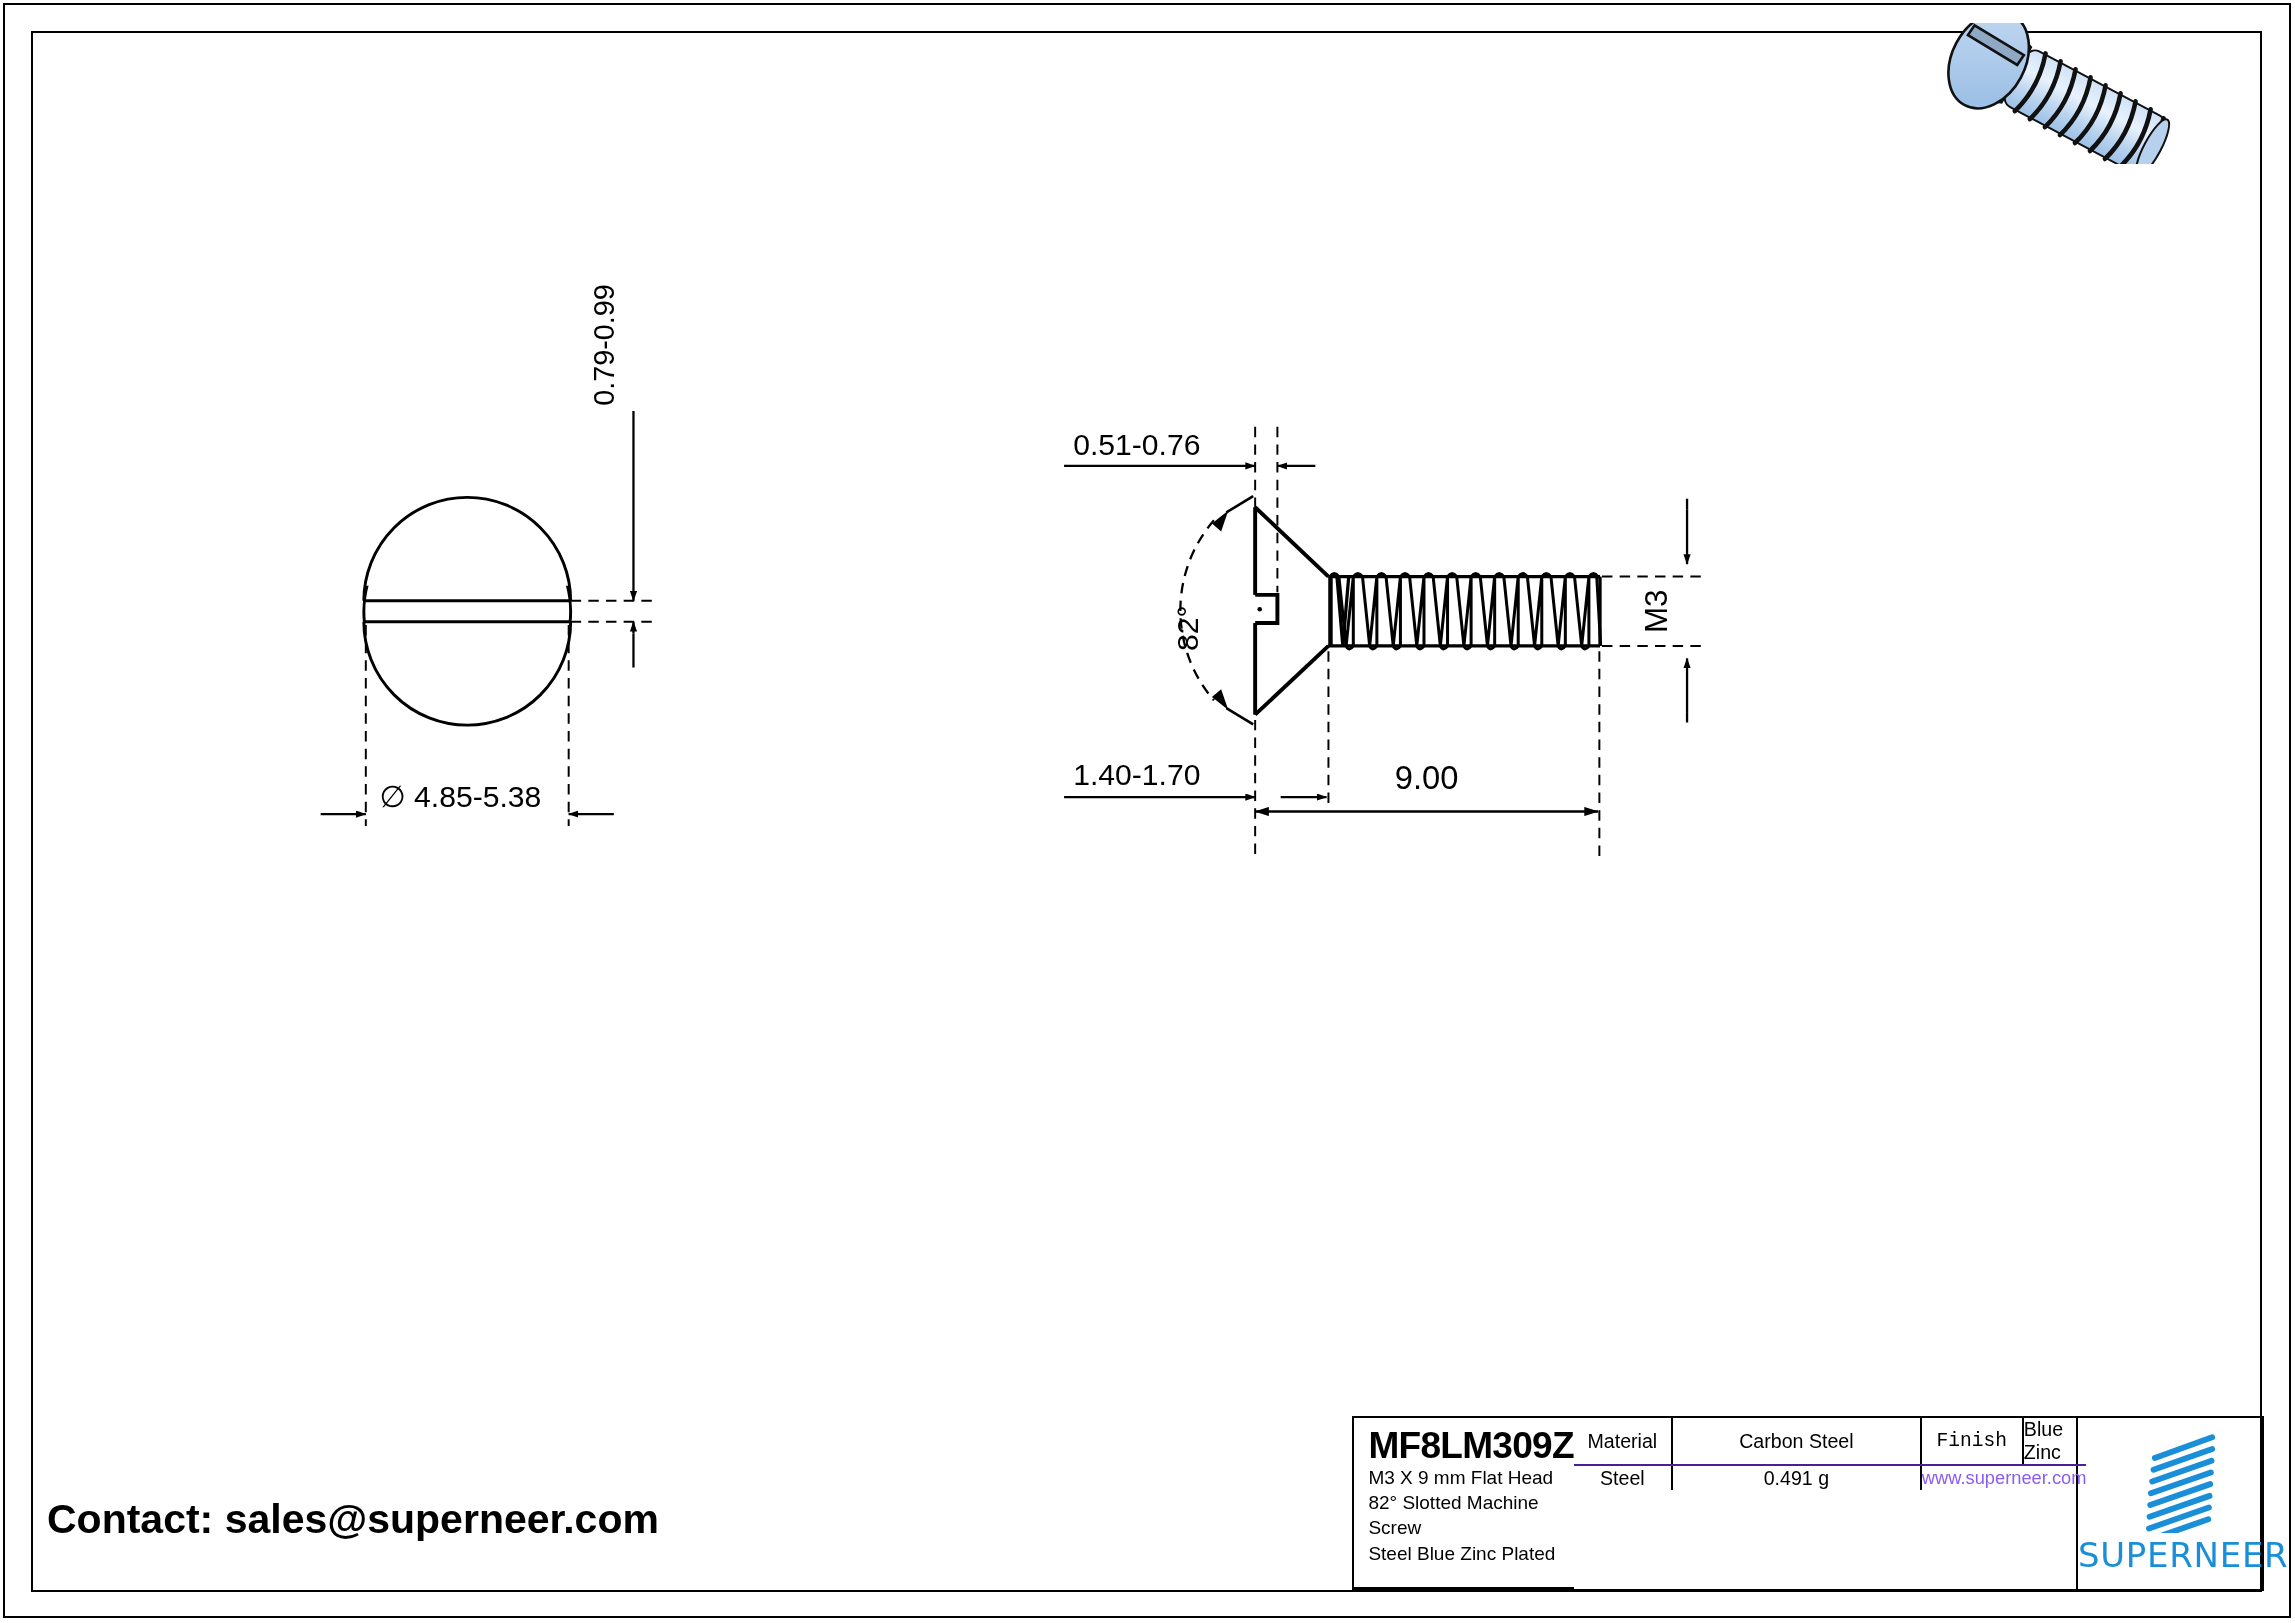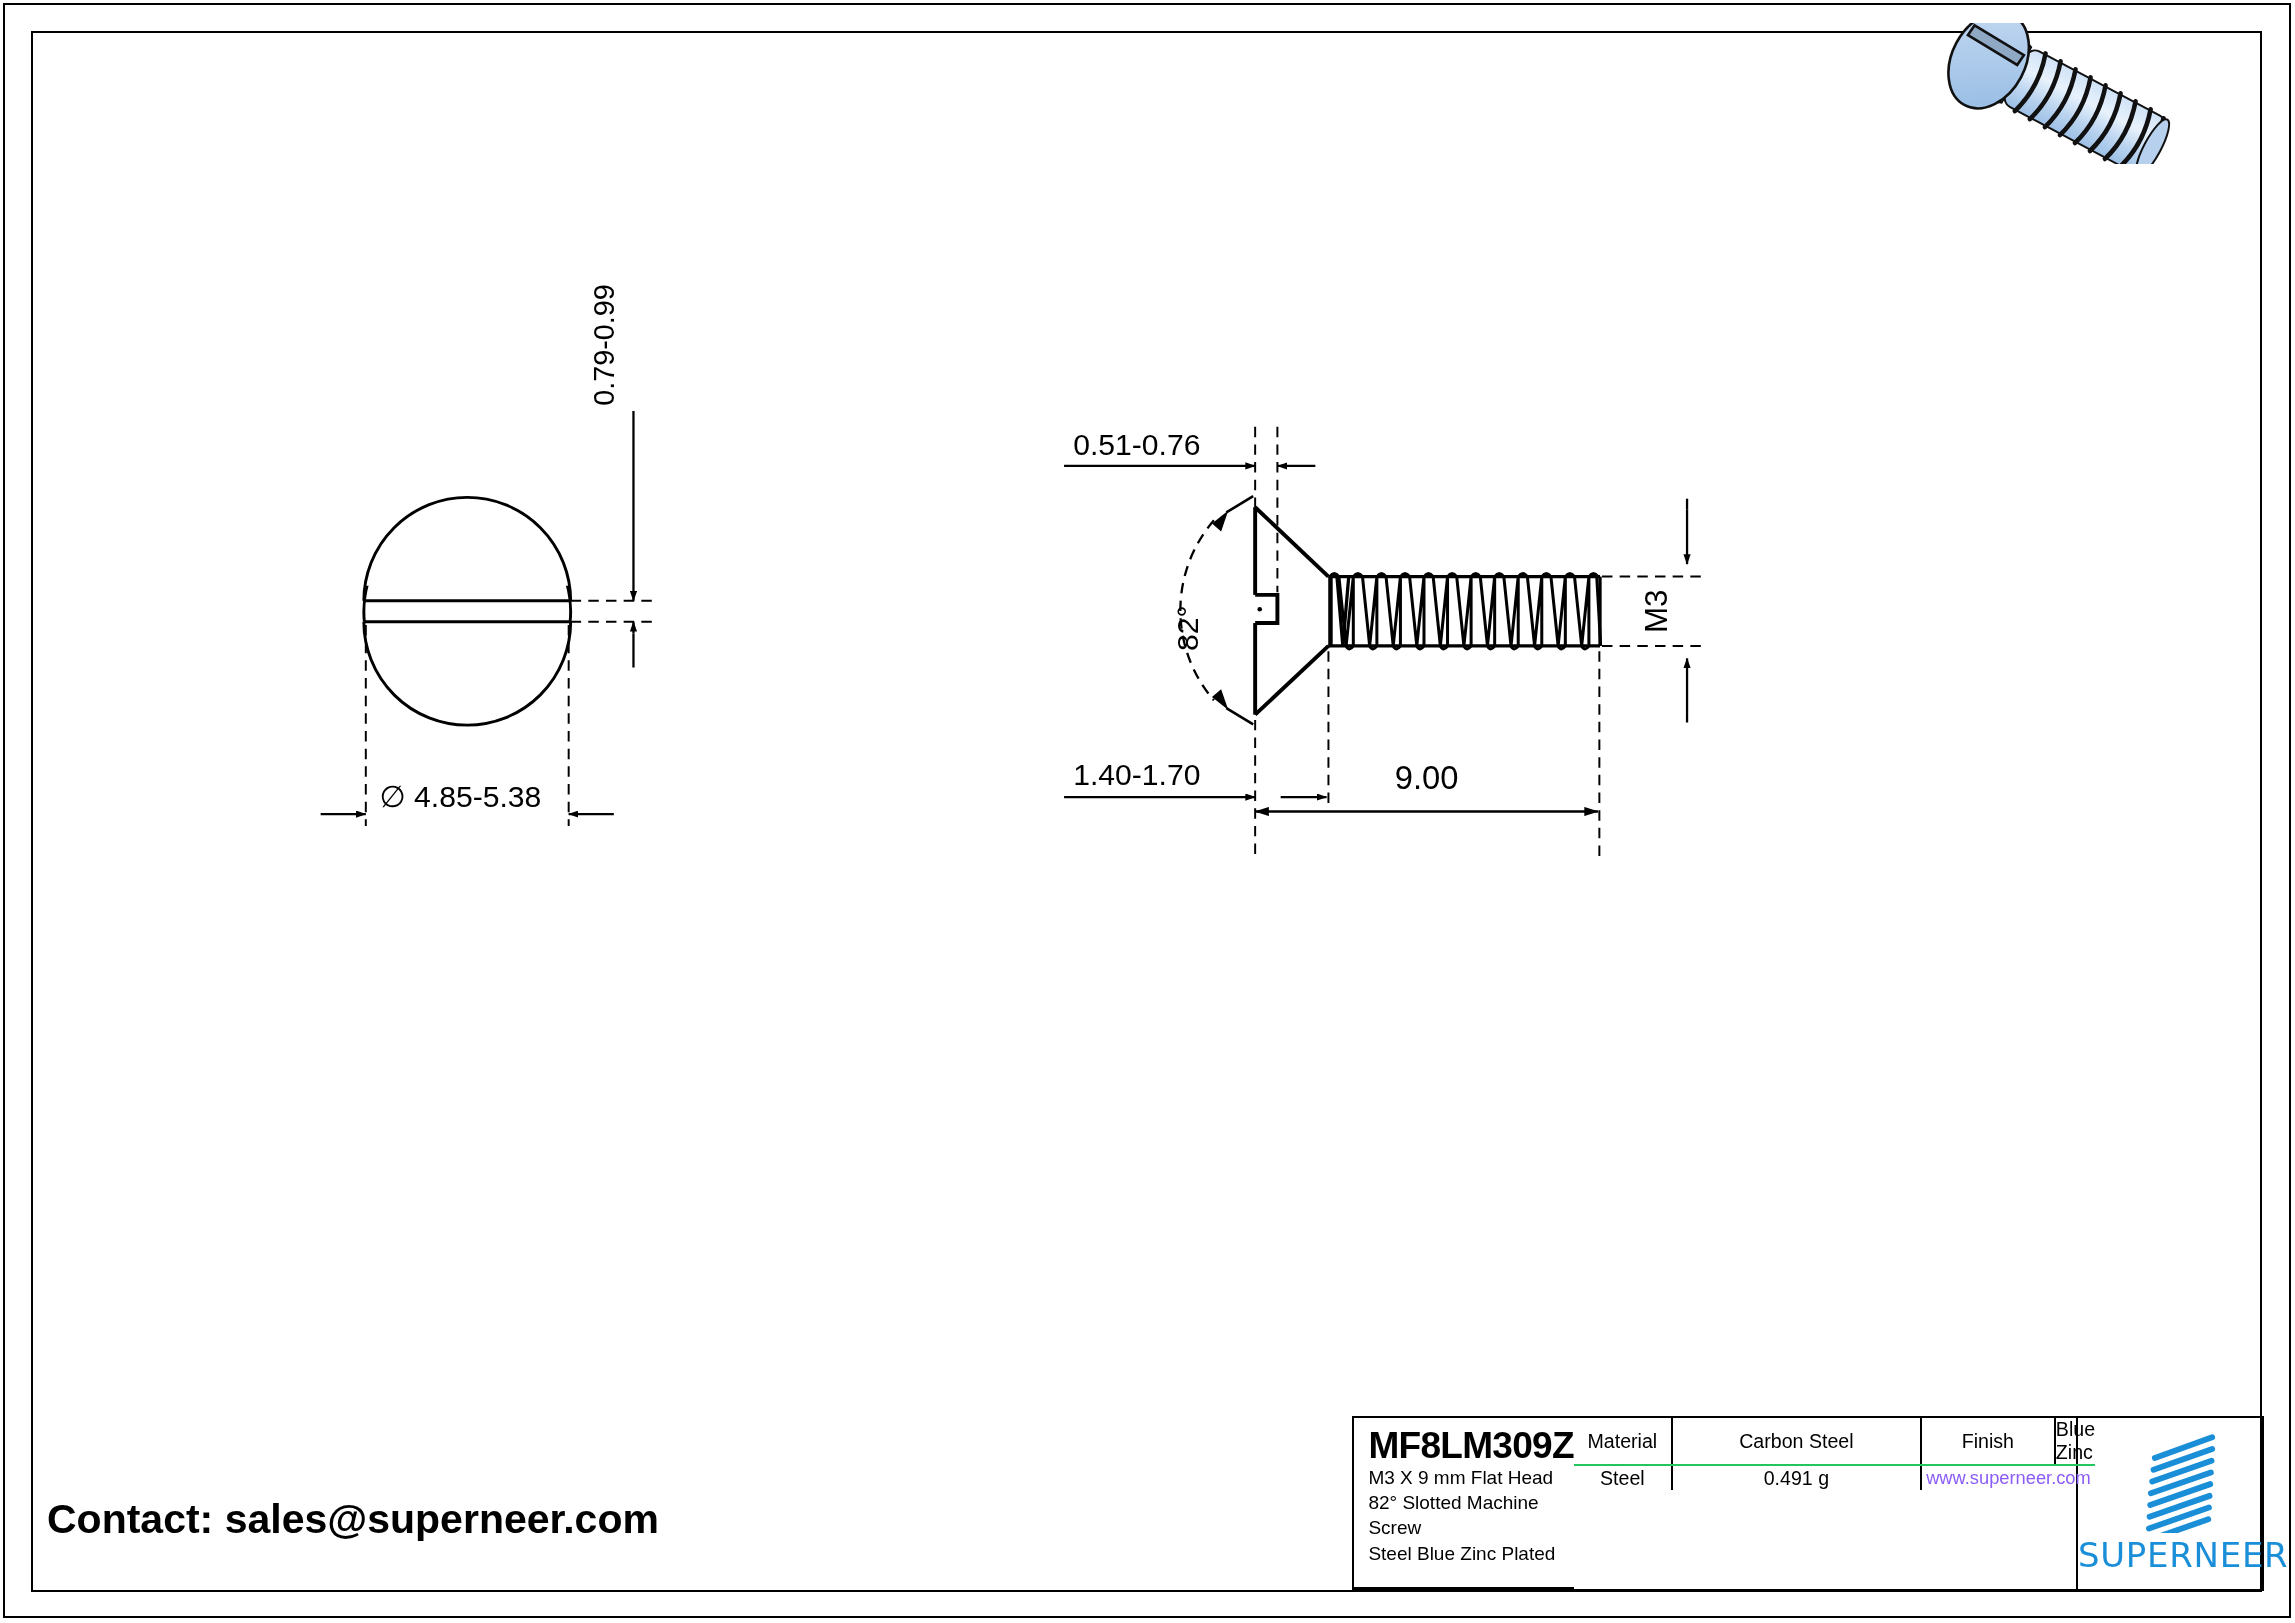--- a/index.html
+++ b/index.html
@@ -16,27 +16,27 @@
 
   
   .tb{position:absolute;left:1352px;top:1416px;width:912px;height:175px;
       border:2px solid #000;box-sizing:border-box;display:flex;}
   .tb-left{width:724px;display:flex;flex-direction:row;border-right:2px solid #000;box-sizing:border-box;}
   .tb-desc{flex:1;padding:7.9px 0 0 14.4px;box-sizing:border-box;border-bottom:2px solid #000;}
   .tb-pn{font-size:37px;font-weight:bold;letter-spacing:-0.7px;line-height:1.06;}
   .tb-d1,.tb-d2{font-size:19px;line-height:1.30;margin-top:1.3px;}
   .tb-rows{height:72px;display:flex;flex-direction:column;}
   .tb-row{flex:1;display:flex;align-items:center;}
-  .tb-row.top{border-bottom:2px solid #22c55e;}
+  .tb-row.top{border-bottom:2px solid #4c1d95;}
   .cell{height:100%;display:flex;align-items:center;justify-content:center;
         box-sizing:border-box;font-size:19.6px;}
   .cell.bd{border-right:2px solid #000;}
   .c-lbl{width:99px;}
   .c-val{width:249px;}
-  .c-lbl2{width:134px;}
+  .c-lbl2{width:102px;font-family:Liberation Mono, monospace;}
   .c-val2{flex:1;}
   .c-wval{flex:1;}
   .link{color:#8b5cf6;font-size:18.3px;}
   .tb-right{flex:1;display:flex;flex-direction:column;align-items:center;justify-content:center;}
   .logo-mark{width:79px;height:101px;margin-bottom:2.6px;}
   .logo-word{font-size:34px;font-weight:normal;color:#1a8fd8;letter-spacing:0.7px;
              font-family:"DejaVu Sans",sans-serif;}
 
   
   .contact{position:absolute;left:47px;top:1496px;font-size:41px;font-weight:bold;

